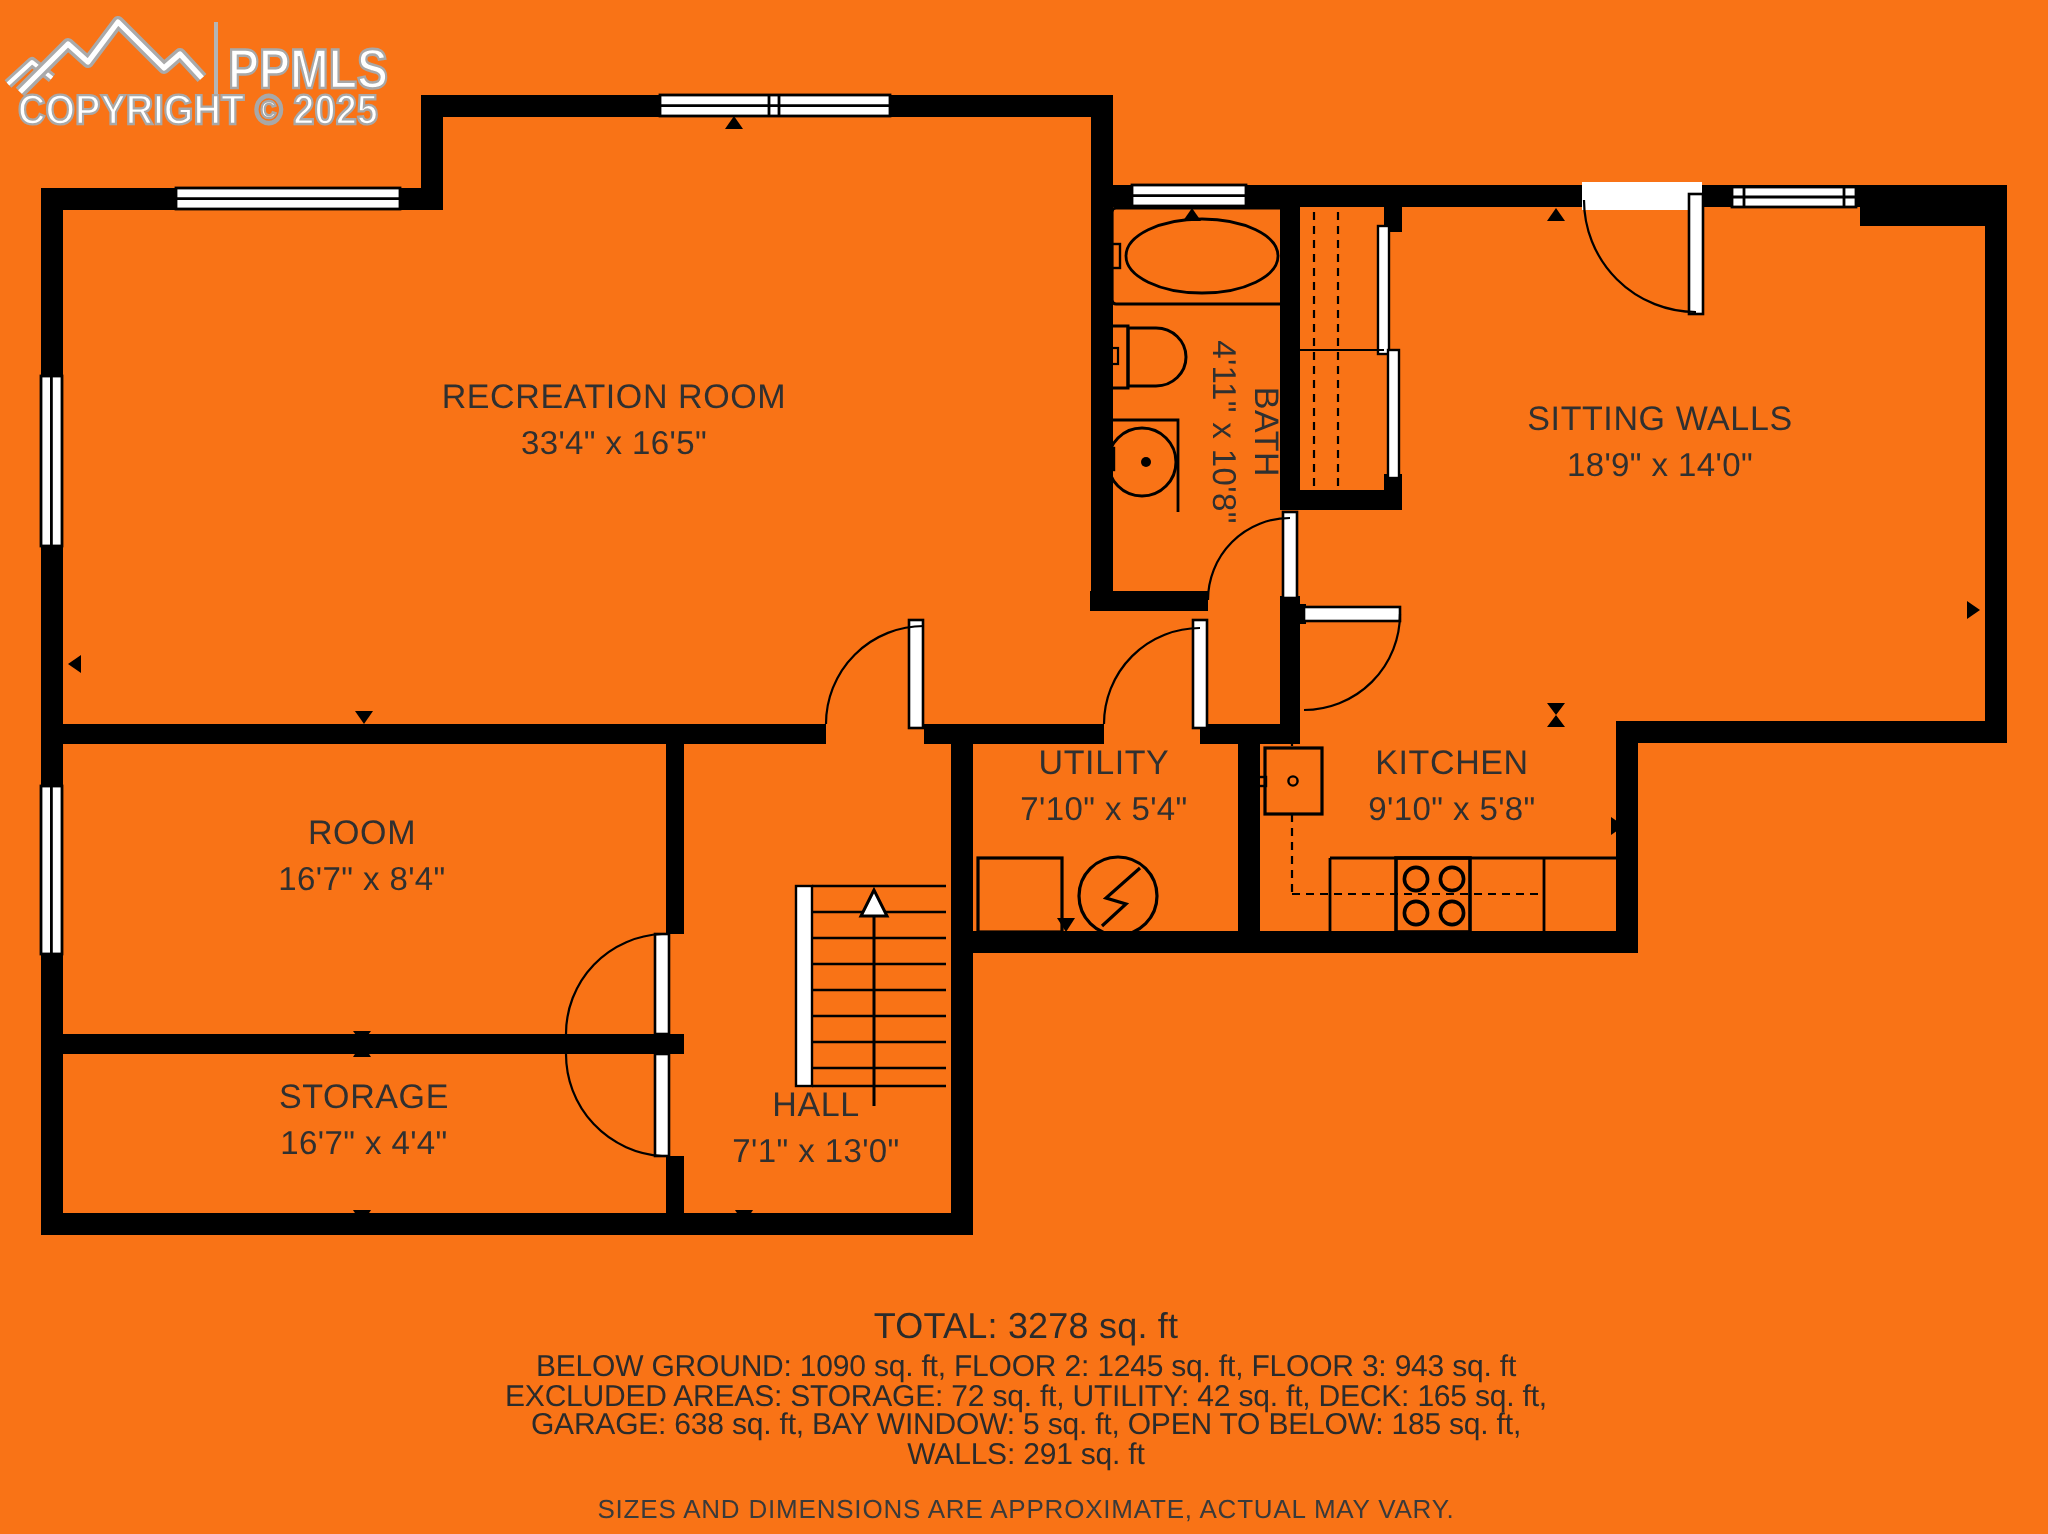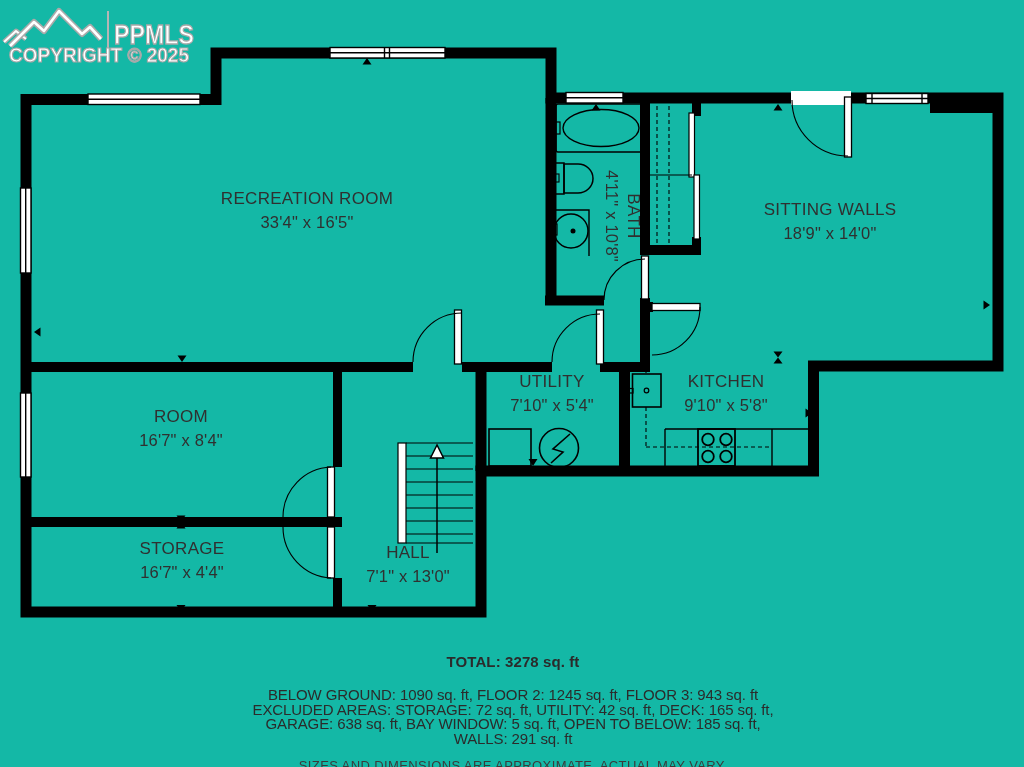--- a/index.html
+++ b/index.html
@@ -1,26 +1,26 @@
 <!DOCTYPE html>
 <html><head>
 <meta charset="utf-8">
 <style>
   html,body{margin:0;padding:0;background:#ffffff;width:1024px;height:767px;overflow:hidden;
     font-family:"Liberation Sans", sans-serif;}
-  .stage{position:relative;width:1024px;height:767px;background:#14b8a6;}
+  .stage{position:relative;width:1024px;height:767px;background:#f97316;}
   .plan-svg{position:absolute;left:0;top:0;}
   .room-label{position:absolute;transform:translateX(-50%);text-align:center;color:#303030;white-space:nowrap;}
   .room-name{font-size:17px;letter-spacing:.3px;}
   .room-dims{font-size:16.5px;margin-top:4px;letter-spacing:.2px;}
   .room-label.rot{transform:translate(-50%,-50%) rotate(90deg);}
   .room-label.rot .room-dims{margin-top:2px;}
   .footer{position:absolute;left:513px;top:653px;transform:translateX(-50%);width:760px;
     text-align:center;color:#2b2b2b;}
-  .footer-total{font-size:15px;font-weight:bold;margin-bottom:18px;letter-spacing:.1px;}
+  .footer-total{font-size:18px;font-weight:normal;margin-bottom:3px;letter-spacing:.1px;}
   .footer-line{font-size:15px;line-height:14.5px;letter-spacing:-0.1px;}
   .footer-disclaimer{font-size:13px;margin-top:12px;letter-spacing:.4px;color:#3a3a3a;}
   .logo{position:absolute;left:2px;top:2px;}
 </style>
 </head>
 <body>
 
 <div class="stage">
 
   <svg class="plan-svg" width="1024" height="767" viewBox="0 0 1024 767">

